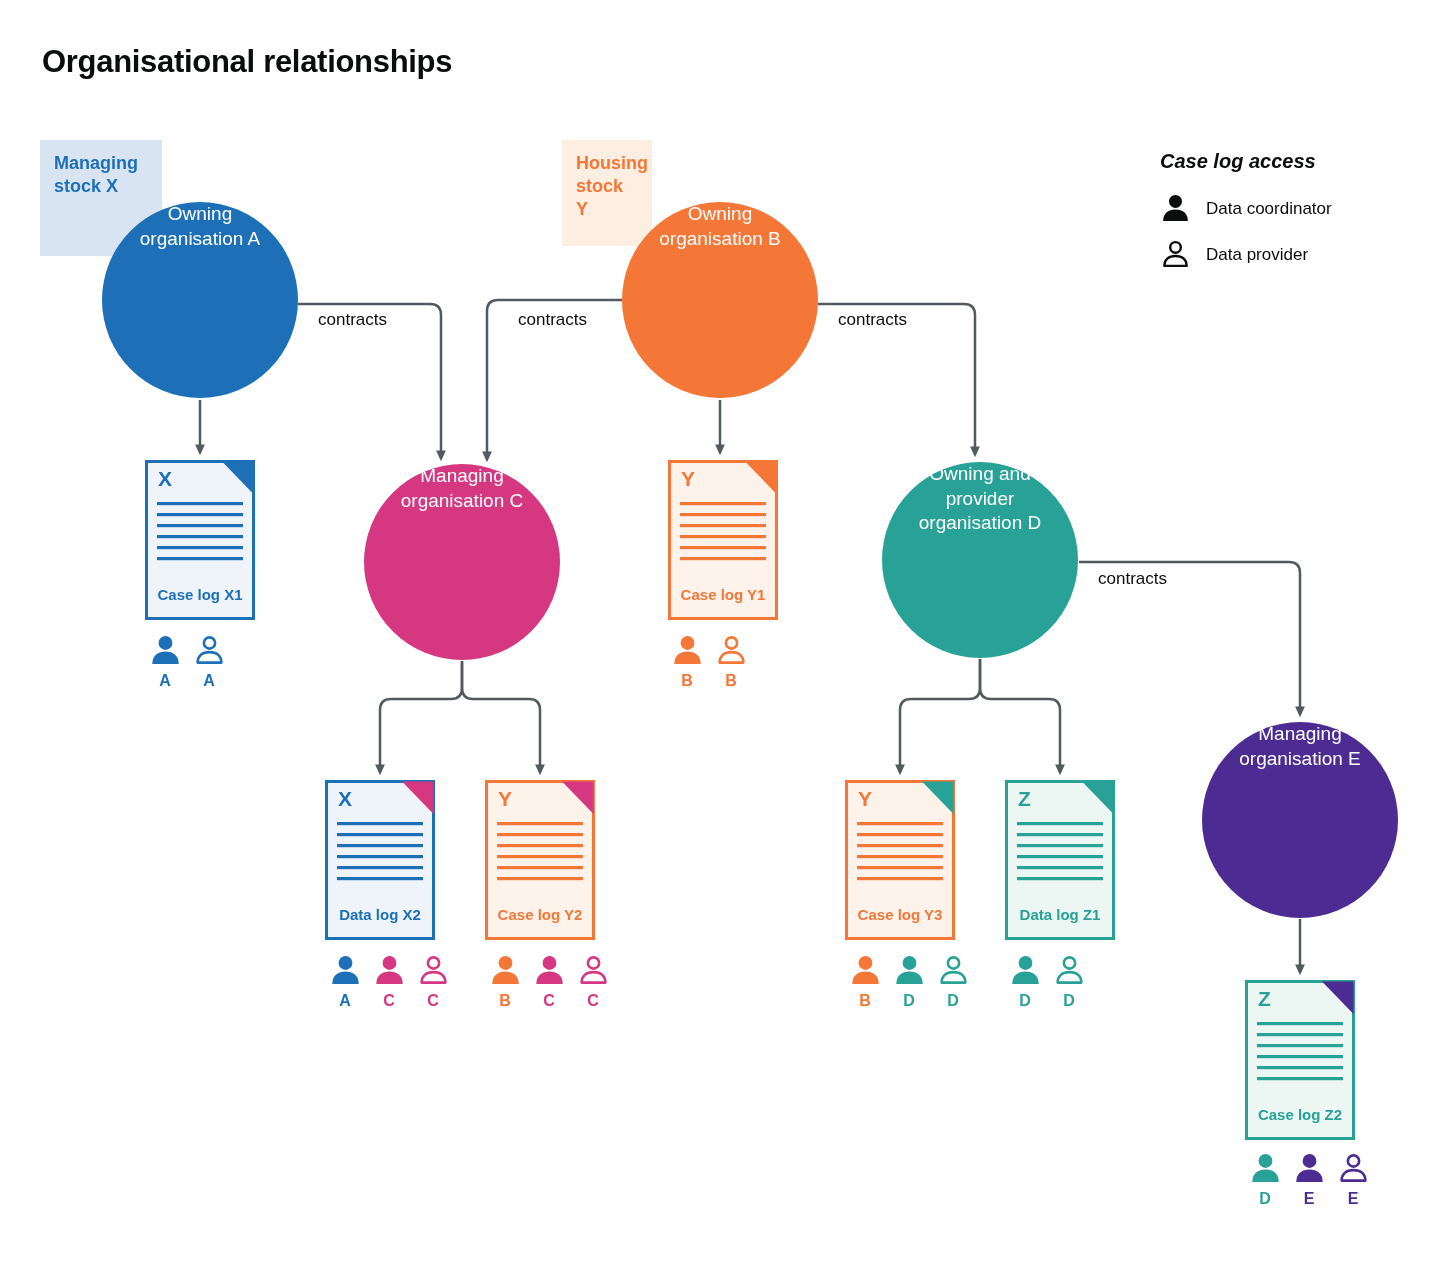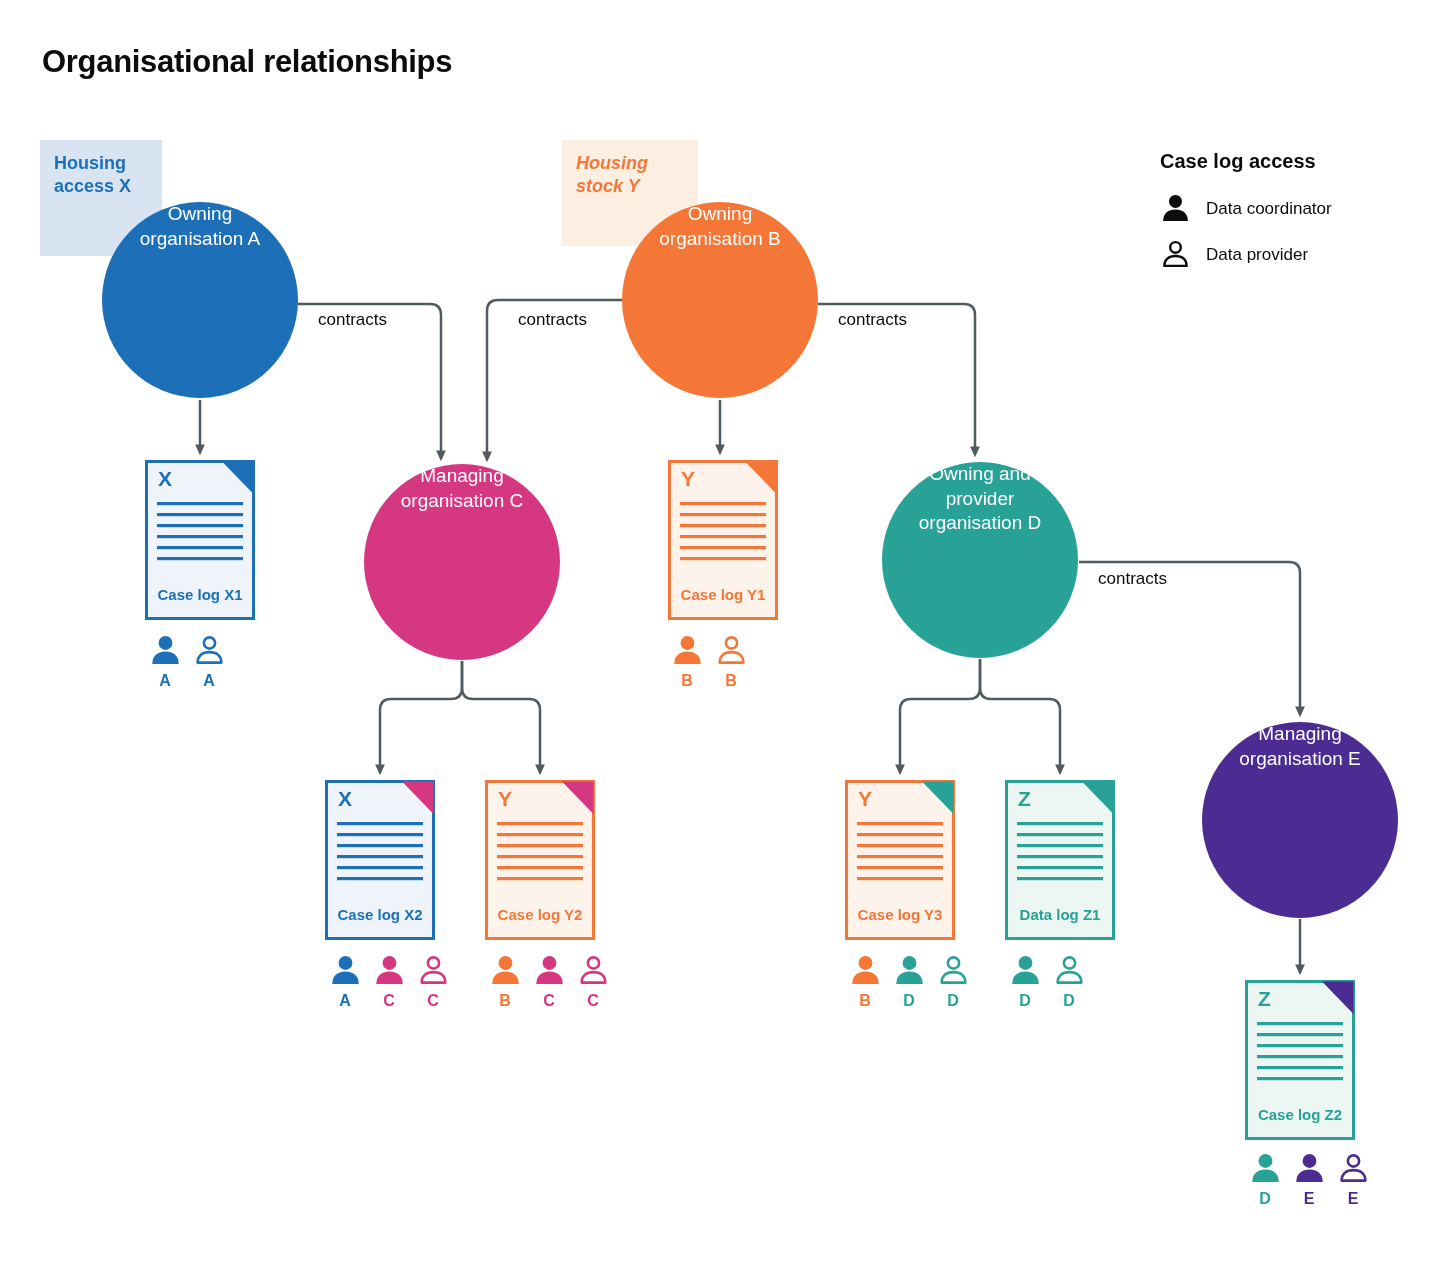--- a/index.html
+++ b/index.html
@@ -10,21 +10,21 @@
   }
   *{margin:0;padding:0;box-sizing:border-box;}
   html,body{background:#fff;}
   body{font-family:"Liberation Sans",sans-serif;color:var(--text);}
   .canvas{position:relative;width:1440px;height:1280px;background:#fff;overflow:hidden;}
 
   .title{position:absolute;left:42px;top:44px;font-size:31px;font-weight:700;letter-spacing:-0.3px;}
 
   .stock{position:absolute;font-weight:700;font-size:18px;line-height:1.28;padding:12px 14px;}
   .stock-x{left:40px;top:140px;width:122px;height:116px;background:var(--blue_box);color:var(--blue);}
-  .stock-y{left:562px;top:140px;width:136px;height:106px;background:var(--orange_box);color:var(--orange);font-style:italic;}
+  .stock-y{left:562px;top:140px;width:90px;height:106px;background:var(--orange_box);color:var(--orange);}
   .stock-z{left:840px;top:400px;width:118px;height:112px;background:var(--teal_box);color:var(--teal);}
 
   .org{position:absolute;width:196px;height:196px;border-radius:50%;display:flex;justify-content:center;text-align:center;color:#fff;font-weight:400;font-size:19px;line-height:1.3;}
   .org span{width:158px;}
   .org-a{left:102px;top:202px;background:var(--blue);}
   .org-b{left:622px;top:202px;background:var(--orange);}
   .org-c{left:364px;top:464px;background:var(--pink);}
   .org-d{left:882px;top:462px;background:var(--teal);}
   .org-e{left:1202px;top:722px;background:var(--purple);}
 
@@ -59,21 +59,21 @@
   .person-svg{width:33px;height:33px;display:block;}
   .access-letter{margin-top:5px;font-size:16px;font-weight:700;}
   .c-blue{color:var(--blue);}
   .c-orange{color:var(--orange);}
   .c-pink{color:var(--pink);}
   .c-teal{color:var(--teal);}
   .c-purple{color:var(--purple);}
   .c-black{color:var(--text);}
 
   .legend{position:absolute;left:1160px;top:150px;width:270px;}
-  .legend-title{font-size:20px;font-weight:700;margin-bottom:20px;}
+  .legend-title{font-size:20px;font-weight:700;margin-bottom:20px;font-style:italic;}
   .legend-item{display:flex;align-items:center;gap:15px;margin-bottom:15px;font-size:17px;}
   .legend-item .person-svg{width:31px;height:31px;}
 </style>
 </head>
 <body>
 
 <svg width="0" height="0" style="position:absolute" aria-hidden="true">
   <defs>
     <g id="sym-person-filled">
       <circle cx="16" cy="8.7" r="6.7" fill="currentColor"></circle>
@@ -99,21 +99,21 @@
       <span>Data coordinator</span>
     </div>
     <div class="legend-item c-black">
       <svg class="person-svg" viewBox="0 0 32 32">
           <use href="#sym-person-outline"></use>
         </svg>
       <span>Data provider</span>
     </div>
   </div>
 
-  <div class="stock stock-x">Housing access X</div>
+  <div class="stock stock-x">Managing stock X</div>
   <div class="stock stock-y">Housing stock Y</div>
 
   <svg class="connectors" width="1440" height="1280" viewBox="0 0 1440 1280">
     <defs>
       <marker id="arrow" viewBox="0 0 12 12" refX="8" refY="6" markerWidth="13" markerHeight="13" markerUnits="userSpaceOnUse" orient="auto">
         <path class="arrowhead" d="M1 1.5 L11 6 L1 10.5 Z"></path>
       </marker>
     </defs>
     <path class="wire" d="M200 400 V452" marker-end="url(#arrow)"></path>
     <path class="wire" d="M298 304 H430 Q441 304 441 315 V458" marker-end="url(#arrow)"></path>
@@ -190,21 +190,21 @@
       <g class="tlines">
           <rect x="12" y="42" width="86" height="3.2"></rect>
           <rect x="12" y="53" width="86" height="3.2"></rect>
           <rect x="12" y="64" width="86" height="3.2"></rect>
           <rect x="12" y="75" width="86" height="3.2"></rect>
           <rect x="12" y="86" width="86" height="3.2"></rect>
           <rect x="12" y="97" width="86" height="3.2"></rect>
         </g>
     </svg>
     <span class="doc-letter">X</span>
-    <span class="doc-caption">Case log X2</span>
+    <span class="doc-caption">Data log X2</span>
   </div>
 
   <div class="doc doc-orange fold-pink" style="left:485px;top:780px">
     <svg viewBox="0 0 110 160" width="110" height="160">
       <path class="page" d="M1.5 1.5 H108.5 V158.5 H1.5 Z"></path>
       <path class="fold" d="M77 1.5 H108.5 V34 Z"></path>
       <g class="tlines">
           <rect x="12" y="42" width="86" height="3.2"></rect>
           <rect x="12" y="53" width="86" height="3.2"></rect>
           <rect x="12" y="64" width="86" height="3.2"></rect>

